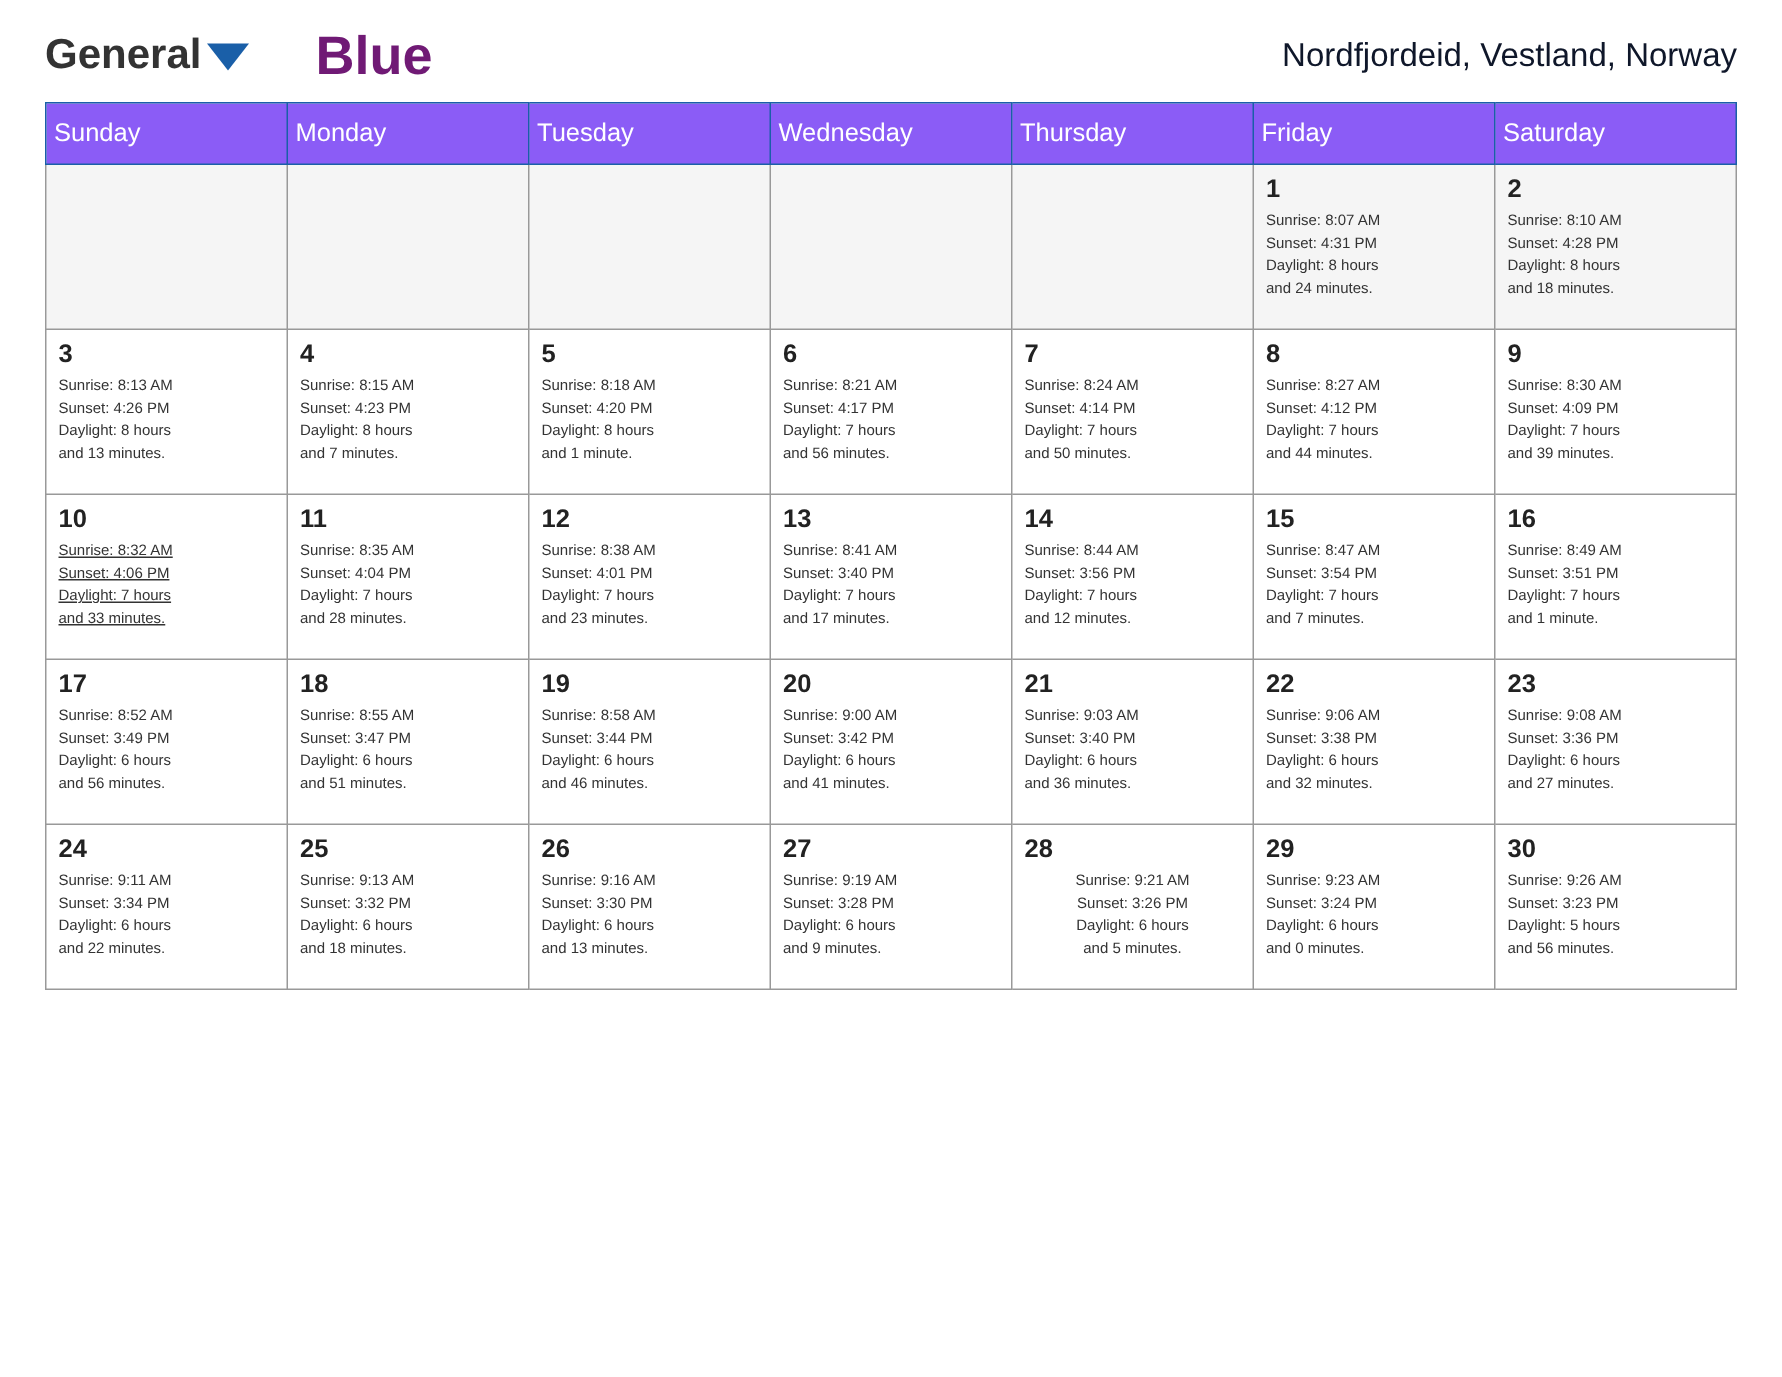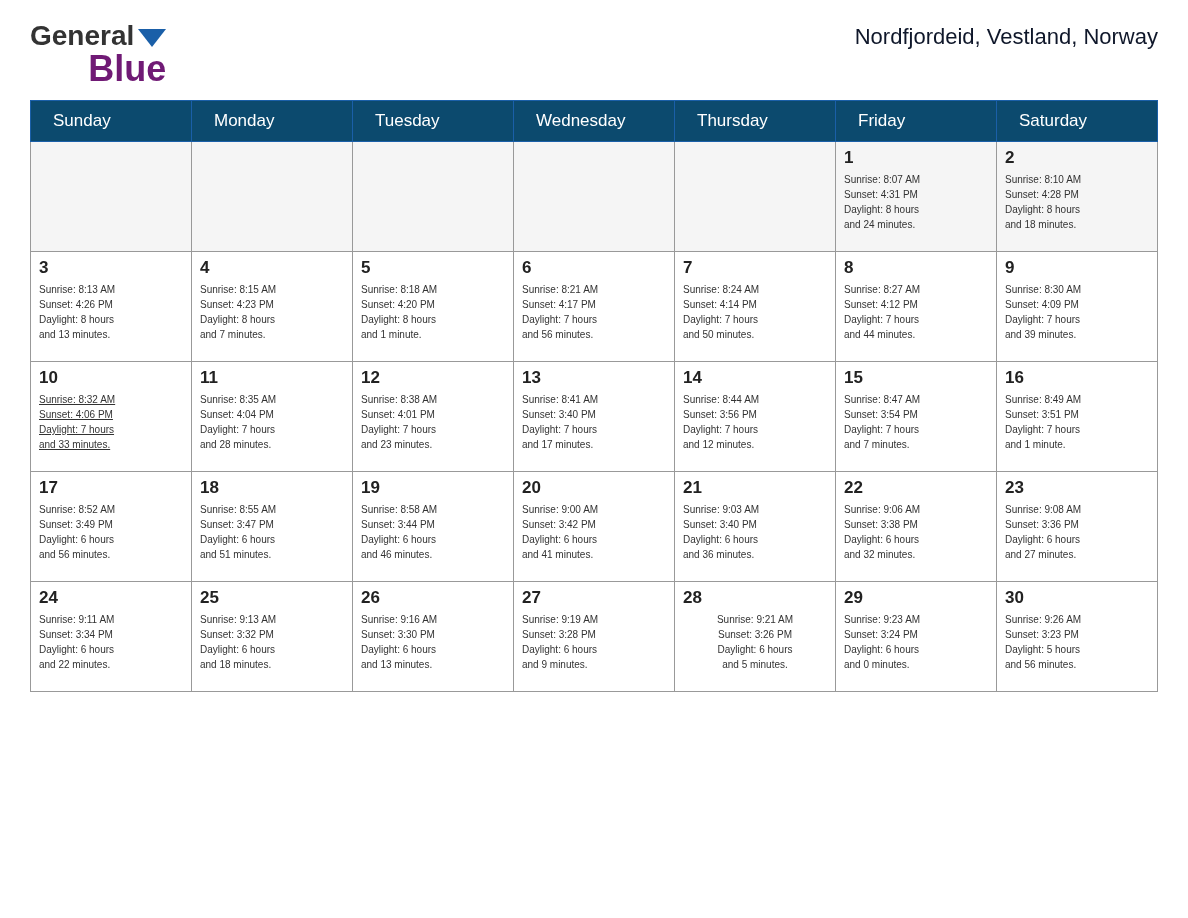--- a/index.html
+++ b/index.html
@@ -11,22 +11,23 @@
       padding: 20px 30px;
     }
     .header {
       display: flex;
       justify-content: space-between;
       align-items: flex-start;
       margin-bottom: 10px;
     }
     .logo {
       display: flex;
-      flex-direction: column;
-      align-items: flex-end;
+      flex-direction: row;
+      align-items: flex-start;
+      gap: 44px;
     }
     .logo-general {
       font-size: 28px;
       font-weight: bold;
       color: #333;
       display: flex;
       align-items: center;
     }
     .logo-general .blue-triangle {
       display: inline-block;
@@ -56,23 +57,23 @@
       font-size: 22px;
       color: #0f172a;
       margin-top: 4px;
     }
     .calendar {
       width: 100%;
       border-collapse: collapse;
       margin-top: 10px;
     }
     .calendar th {
-      background-color: #0c4a6e;
+      background-color: #8b5cf6;
       color: #fff;
-      padding: 10px 22px;
+      padding: 10px 5px;
       font-size: 17px;
       font-weight: normal;
       text-align: left;
       border: 1px solid #1a5fa8;
     }
     .calendar td {
       border: 1px solid #999;
       vertical-align: top;
       padding: 6px 8px;
       width: calc(100% / 7);

